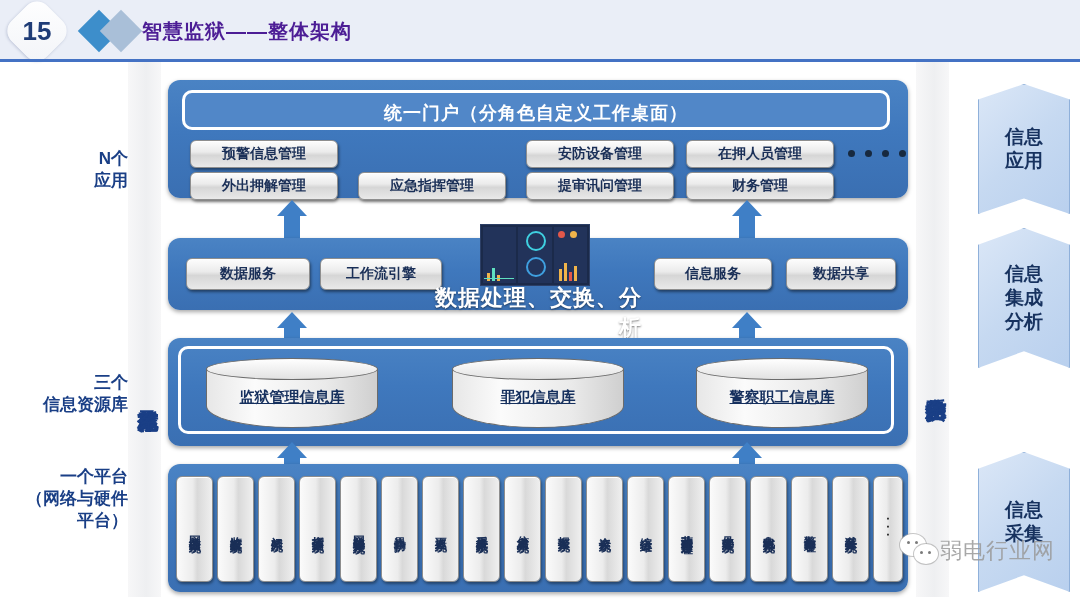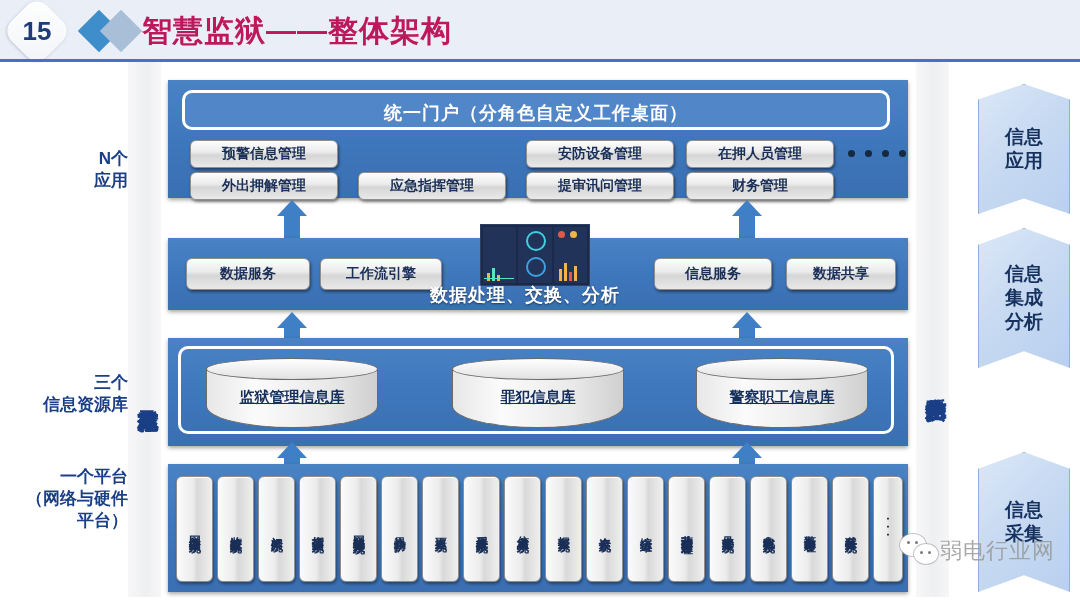--- a/index.html
+++ b/index.html
@@ -25,21 +25,21 @@
   .badge span{
     display:block;transform:rotate(-45deg);
     width:50px;height:50px;line-height:50px;text-align:center;
     font-size:26px;font-weight:bold;color:#1f3c76;
   }
   .dia{position:absolute;width:30px;height:30px;transform:rotate(45deg);}
   .dia1{left:84px;top:16px;background:#3d8ecb;}
   .dia2{left:106px;top:16px;background:#a9bfd8;}
   .htitle{
     position:absolute;left:142px;top:10px;height:42px;line-height:42px;
-    font-size:30px;font-weight:bold;color:#be185d;letter-spacing:1px;
+    font-size:20px;font-weight:bold;color:#4c1d95;letter-spacing:1px;
     white-space:nowrap;
   }
 
   
   .band{
     position:absolute;top:62px;height:535px;width:33px;
     background:linear-gradient(90deg,#f7f7f8,#eeeff1 55%,#f7f7f8);
   }
   .band-left{left:128px;}
   .band-right{left:916px;}
@@ -58,21 +58,21 @@
     font-size:17px;font-weight:bold;color:#1a3f86;line-height:22px;
   }
   .sl1{top:148px;}
   .sl2{top:372px;}
   .sl3{top:466px;}
 
   
   .panel{
     position:absolute;
     background:linear-gradient(180deg,#4a83c4 0%,#3f78bd 45%,#3a6fb2 100%);
-    border-radius:0;
+    border-radius:12px;
     box-shadow:0 2px 4px rgba(0,0,0,.35);
   }
   .p-app{left:168px;top:80px;width:740px;height:118px;}
   .p-svc{left:168px;top:238px;width:740px;height:72px;}
   .p-db{left:168px;top:338px;width:740px;height:108px;}
   .p-inf{left:168px;top:464px;width:740px;height:128px;}
 
   .inner-ring{
     position:absolute;border:3px solid #ffffff;border-radius:10px;
   }
@@ -159,22 +159,22 @@
   }
   .dash .c{background:#22335a;position:relative;overflow:hidden;}
   .ring{
     position:absolute;border-radius:50%;border:2px solid #3fd0e0;
   }
   .bar{position:absolute;bottom:2px;width:3px;background:#f0b44a;}
   .dot2{position:absolute;border-radius:50%;}
   .line-art{position:absolute;left:1px;bottom:4px;width:30px;height:10px;border-bottom:1px solid #5fe0c0;}
 
   .dash-label{
-    position:absolute;left:430px;top:283px;width:212px;text-align:left;
-    font-size:18px;font-weight:bold;color:#ffffff;letter-spacing:1px;
+    position:absolute;left:430px;top:283px;width:212px;text-align:right;
+    font-size:22px;font-weight:bold;color:#ffffff;letter-spacing:1px;
     text-shadow:0 1px 2px rgba(0,0,0,.5);
   }
 
   
   .chev{
     position:absolute;left:978px;width:92px;
     background:linear-gradient(135deg,#dbe7f7 0%,#c6d9f1 50%,#b9d0ee 100%);
     border:1px solid #8fb0da;
     display:flex;align-items:center;justify-content:center;
     color:#17325f;font-size:19px;font-weight:bold;line-height:24px;text-align:center;

